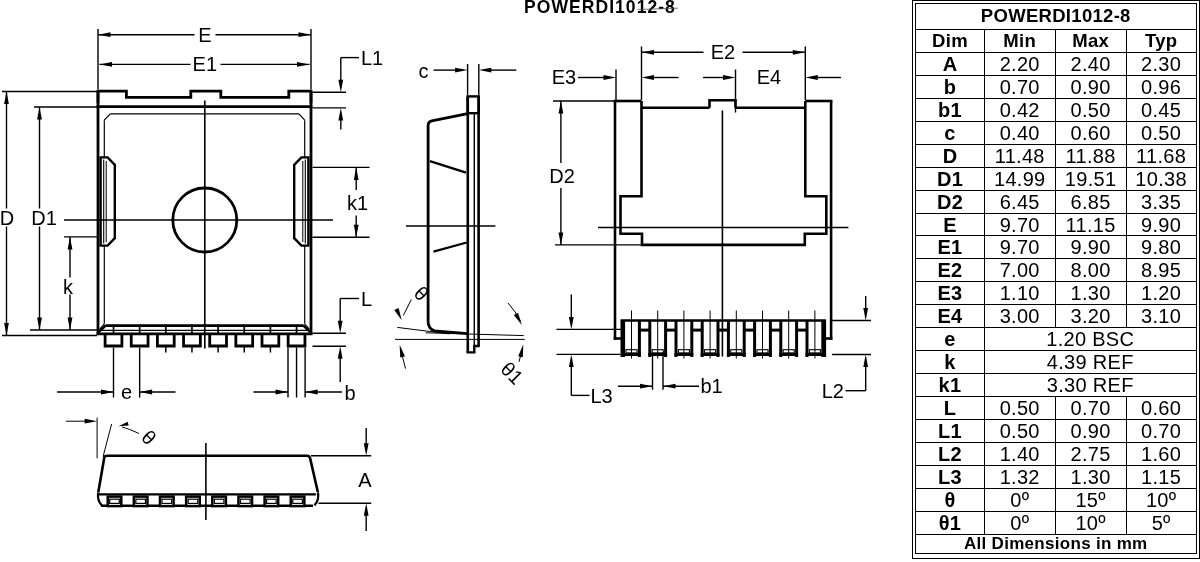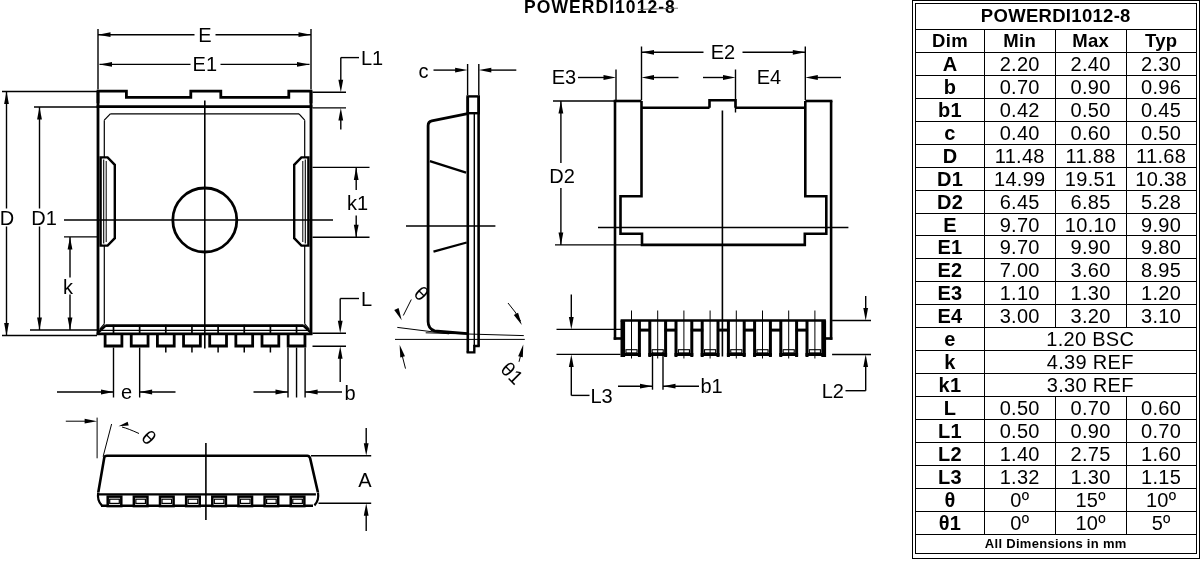--- a/index.html
+++ b/index.html
@@ -1,21 +1,21 @@
 <!DOCTYPE html>
 <html><head><meta charset="utf-8">
 <style>
 html,body{margin:0;padding:0;background:#fff;}
 body{width:1200px;height:562px;overflow:hidden;font-family:"Liberation Sans",sans-serif;}
 #wrap{position:relative;width:1200px;height:562px;}
 #drawing{position:absolute;left:0;top:0;}
 #tbox{position:absolute;left:912px;top:0px;width:287.5px;height:559px;border:1.2px solid #000;padding:2px;box-sizing:border-box;}
 #tbl{width:100%;border-collapse:collapse;table-layout:fixed;font-size:20px;letter-spacing:0.3px;color:#000;}
 #tbl thead th{font-size:18.5px;}
-#tbl td.f{font-size:13px;}
+#tbl td.f{font-size:17px;}
 #tbl td,#tbl th{border:1.4px solid #000;text-align:center;vertical-align:middle;padding:0;line-height:1;}
 #tbl .d{font-weight:bold;}
 #tbl thead th{font-weight:bold;}
 </style></head>
 <body>
 <div id="wrap">
 <svg id="drawing" width="1200" height="562" viewBox="0 0 1200 562" fill="none">
 
 <text x="600" y="13" font-size="17.5" text-anchor="middle" font-weight="bold" fill="#000" letter-spacing="1.05">POWERDI1012-8</text>
 
@@ -491,38 +491,38 @@
 <tr style="height:22.94px">
             <td class="d">D1</td>
             <td>14.99</td>
             <td>19.51</td>
             <td>10.38</td>
           </tr>
 <tr style="height:22.94px">
             <td class="d">D2</td>
             <td>6.45</td>
             <td>6.85</td>
-            <td>5.28</td>
+            <td>3.35</td>
           </tr>
 <tr style="height:22.94px">
             <td class="d">E</td>
             <td>9.70</td>
-            <td>10.10</td>
+            <td>11.15</td>
             <td>9.90</td>
           </tr>
 <tr style="height:22.94px">
             <td class="d">E1</td>
             <td>9.70</td>
             <td>9.90</td>
             <td>9.80</td>
           </tr>
 <tr style="height:22.94px">
             <td class="d">E2</td>
             <td>7.00</td>
-            <td>3.60</td>
+            <td>8.00</td>
             <td>8.95</td>
           </tr>
 <tr style="height:22.94px">
             <td class="d">E3</td>
             <td>1.10</td>
             <td>1.30</td>
             <td>1.20</td>
           </tr>
 <tr style="height:22.94px">
             <td class="d">E4</td>

